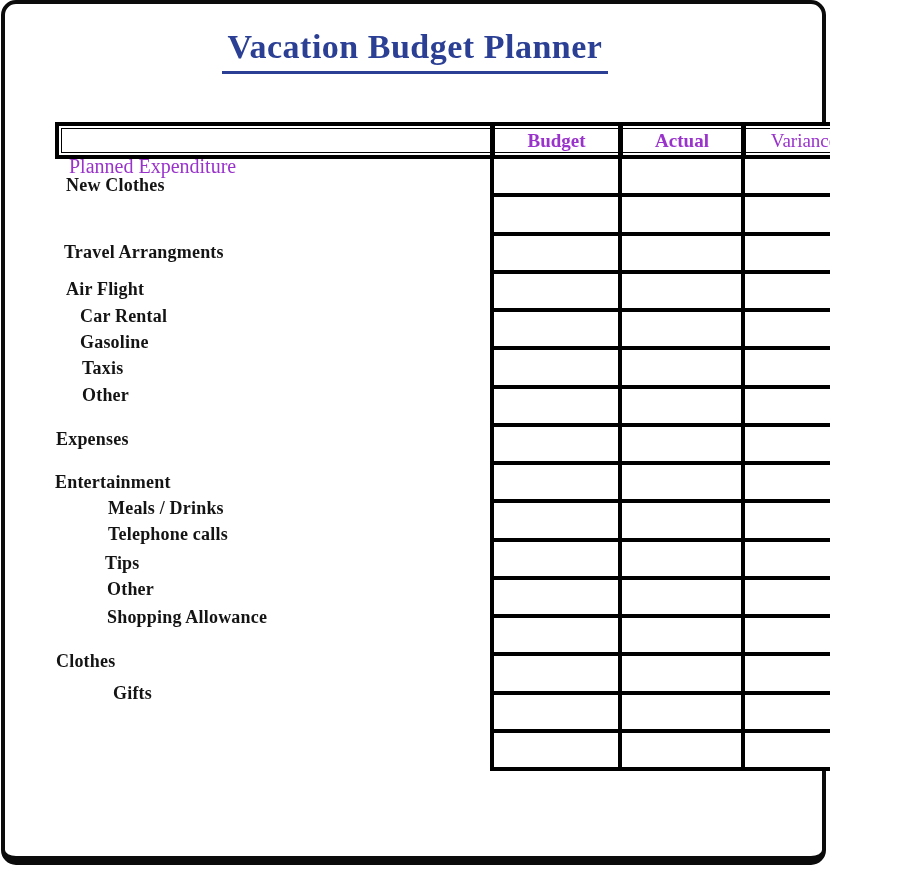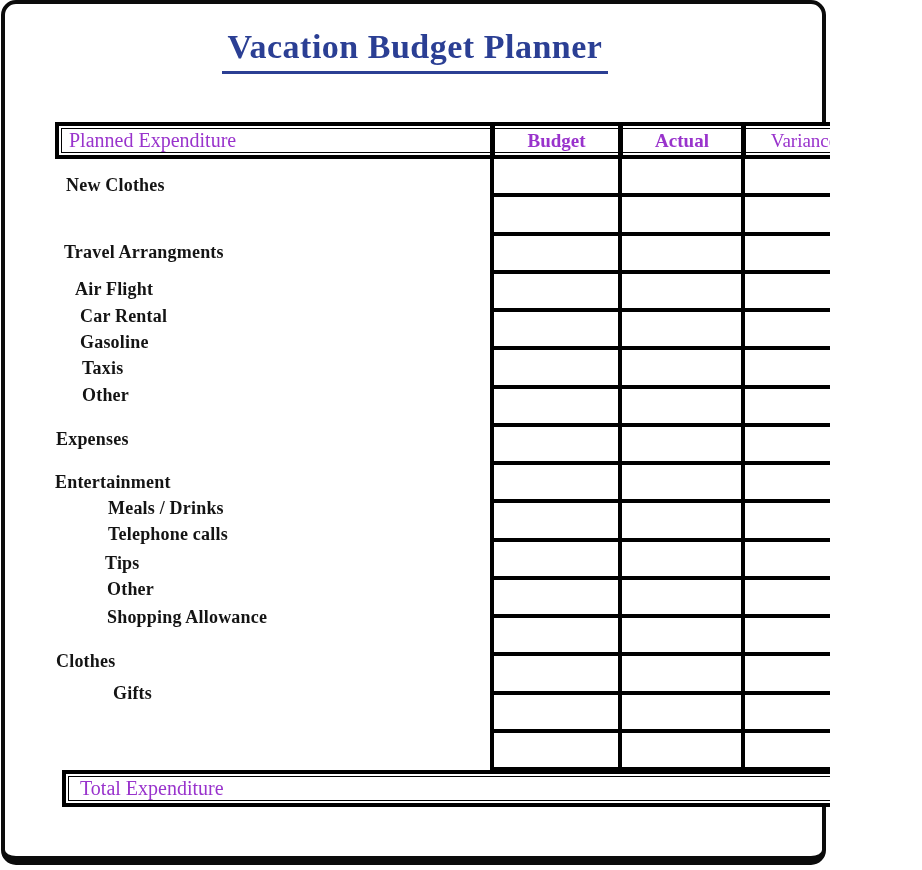--- a/index.html
+++ b/index.html
@@ -51,21 +51,21 @@
     border: 4px solid #000;
     box-shadow: inset 0 0 0 2px #fff, inset 0 0 0 3px #000;
   }
   .header-box .hcell {
     position: absolute;
     top: 0; height: 29px;
     line-height: 29px;
     color: #9933cc;
     white-space: nowrap;
   }
-  .hcell.planned { left: 10px; font-size: 20px; }
+  .hcell.planned { left: 10px; font-size: 20px; margin-top: 26px; }
   .hcell.c1 { left: 436px; width: 123px; text-align: center; font-size: 19px; font-weight: bold; }
   .hcell.c2 { left: 564px; width: 118px; text-align: center; font-size: 19px; font-weight: bold; border-radius: 11px; }
   .hcell.c3 { left: 687px; width: 116px; text-align: center; font-size: 19px; font-weight: normal; }
   .header-box .vsep {
     position: absolute;
     top: 0; bottom: 0; width: 5px;
     background: #000;
   }
   .vsep.s1 { left: 431px; }
   .vsep.s2 { left: 559px; }
@@ -91,21 +91,21 @@
     height: 26px;
     line-height: 26px;
     font-size: 18px;
     font-weight: bold;
     letter-spacing: 0.2px;
     color: #141414;
     white-space: nowrap;
   }
   .label-item:nth-child(1)  { left: 66px;  top: 172px; }
   .label-item:nth-child(2)  { left: 64px;  top: 239px; }
-  .label-item:nth-child(3)  { left: 75px;  top: 276px; }
+  .label-item:nth-child(3)  { left: 66px;  top: 276px; }
   .label-item:nth-child(4)  { left: 80px;  top: 303px; }
   .label-item:nth-child(5)  { left: 80px;  top: 329px; }
   .label-item:nth-child(6)  { left: 82px;  top: 355px; }
   .label-item:nth-child(7)  { left: 82px;  top: 382px; }
   .label-item:nth-child(8)  { left: 56px;  top: 426px; }
   .label-item:nth-child(9)  { left: 55px;  top: 469px; }
   .label-item:nth-child(10) { left: 108px; top: 495px; }
   .label-item:nth-child(11) { left: 108px; top: 521px; }
   .label-item:nth-child(12) { left: 105px; top: 550px; font-family: Liberation Serif, serif; }
   .label-item:nth-child(13) { left: 107px; top: 576px; }
@@ -216,17 +216,14 @@
       <div class="label-item">Entertainment</div>
       <div class="label-item">Meals / Drinks</div>
       <div class="label-item">Telephone calls</div>
       <div class="label-item">Tips</div>
       <div class="label-item">Other</div>
       <div class="label-item">Shopping Allowance</div>
       <div class="label-item">Clothes</div>
       <div class="label-item">Gifts</div>
     </div>
 
-  <div class="total-box">
-    <span class="total-label">Total Expenditure</span>
-  </div>
 
 </div>
 
 </body></html>

